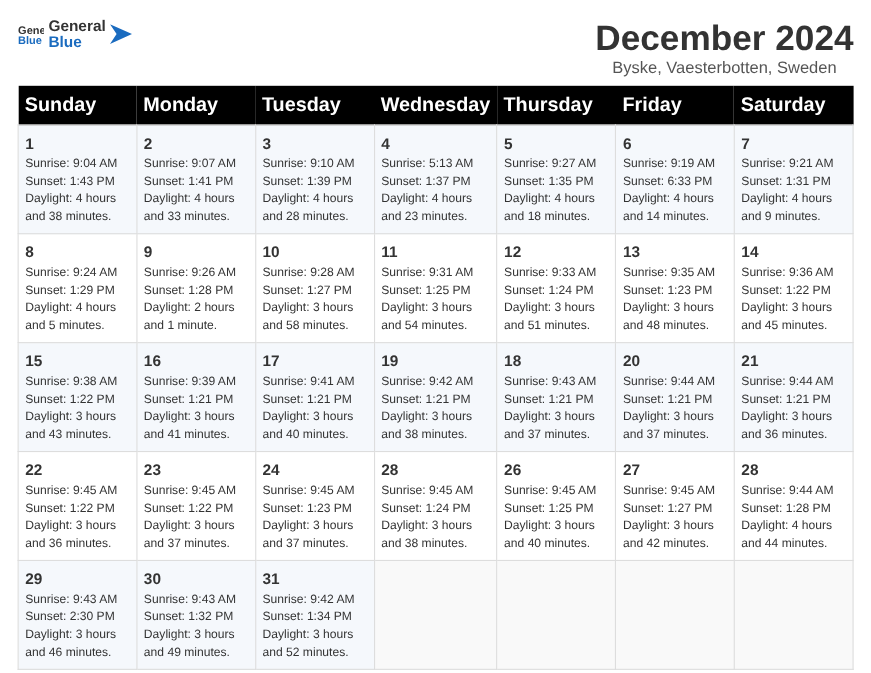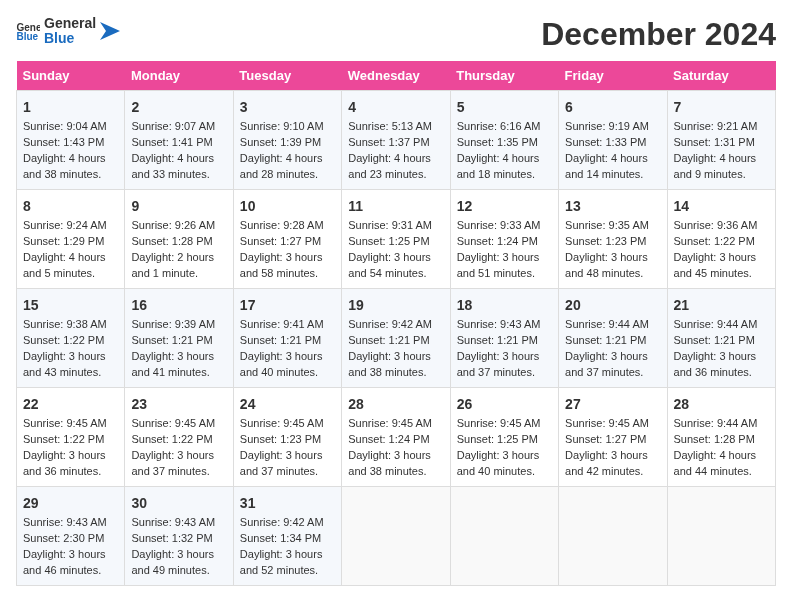--- a/index.html
+++ b/index.html
@@ -36,25 +36,25 @@
     .subtitle {
       font-size: 15px;
       color: #555;
     }
     table {
       width: 100%;
       border-collapse: collapse;
       font-size: 11px;
     }
     thead tr th {
-      background-color: #ec4899;
+      background-color: #000000;
       color: #fff;
       padding: 7px 6px;
       text-align: left;
-      font-size: 13px;
+      font-size: 18px;
       font-weight: bold;
     }
     tbody tr td {
       vertical-align: top;
       padding: 6px 6px;
       border: 1px solid #ddd;
       background: #fff;
       width: calc(100% / 7);
       line-height: 1.45;
       color: #333;
@@ -88,20 +88,21 @@
     <div style="display:flex;flex-direction:column;line-height:1.1;">
       <span style="font-size:14px;font-weight:bold;color:#333;">General</span>
       <span style="font-size:14px;font-weight:bold;color:#1a6bbf;">Blue</span>
     </div>
     <svg width="20" height="18" viewBox="0 0 20 18">
       <polygon points="0,0 20,9 0,18 6,9" fill="#1a6bbf"></polygon>
     </svg>
   </div>
   <div class="title-area">
     <div class="main-title">December 2024</div>
+    <div class="subtitle">Byske, Vaesterbotten, Sweden</div>
   </div>
 </div>
 
 <table>
   <thead>
     <tr>
     <th>Sunday</th>
         <th>Monday</th>
         <th>Tuesday</th>
         <th>Wednesday</th>
@@ -109,22 +110,22 @@
         <th>Friday</th>
         <th>Saturday</th>
       </tr>
   </thead>
   <tbody id="calendar-body">
   <tr>
         <td><span class="day-num">1</span><span>Sunrise: 9:04 AM</span><br><span>Sunset: 1:43 PM</span><br><span>Daylight: 4 hours and 38 minutes.</span></td>
         <td><span class="day-num">2</span><span>Sunrise: 9:07 AM</span><br><span>Sunset: 1:41 PM</span><br><span>Daylight: 4 hours and 33 minutes.</span></td>
         <td><span class="day-num">3</span><span>Sunrise: 9:10 AM</span><br><span>Sunset: 1:39 PM</span><br><span>Daylight: 4 hours and 28 minutes.</span></td>
         <td><span class="day-num">4</span><span>Sunrise: 5:13 AM</span><br><span>Sunset: 1:37 PM</span><br><span>Daylight: 4 hours and 23 minutes.</span></td>
-        <td><span class="day-num">5</span><span>Sunrise: 6:16 AM</span><br><span>Sunset: 1:35 PM</span><br><span>Daylight: 4 hours and 18 minutes.</span></td>
-        <td><span class="day-num">6</span><span>Sunrise: 9:19 AM</span><br><span>Sunset: 1:33 PM</span><br><span>Daylight: 4 hours and 14 minutes.</span></td>
+        <td><span class="day-num">5</span><span>Sunrise: 9:27 AM</span><br><span>Sunset: 1:35 PM</span><br><span>Daylight: 4 hours and 18 minutes.</span></td>
+        <td><span class="day-num">6</span><span>Sunrise: 9:19 AM</span><br><span>Sunset: 6:33 PM</span><br><span>Daylight: 4 hours and 14 minutes.</span></td>
         <td><span class="day-num">7</span><span>Sunrise: 9:21 AM</span><br><span>Sunset: 1:31 PM</span><br><span>Daylight: 4 hours and 9 minutes.</span></td>
       </tr>
       <tr>
         <td><span class="day-num">8</span><span>Sunrise: 9:24 AM</span><br><span>Sunset: 1:29 PM</span><br><span>Daylight: 4 hours and 5 minutes.</span></td>
         <td><span class="day-num">9</span><span>Sunrise: 9:26 AM</span><br><span>Sunset: 1:28 PM</span><br><span>Daylight: 2 hours and 1 minute.</span></td>
         <td><span class="day-num">10</span><span>Sunrise: 9:28 AM</span><br><span>Sunset: 1:27 PM</span><br><span>Daylight: 3 hours and 58 minutes.</span></td>
         <td><span class="day-num">11</span><span>Sunrise: 9:31 AM</span><br><span>Sunset: 1:25 PM</span><br><span>Daylight: 3 hours and 54 minutes.</span></td>
         <td><span class="day-num">12</span><span>Sunrise: 9:33 AM</span><br><span>Sunset: 1:24 PM</span><br><span>Daylight: 3 hours and 51 minutes.</span></td>
         <td><span class="day-num">13</span><span>Sunrise: 9:35 AM</span><br><span>Sunset: 1:23 PM</span><br><span>Daylight: 3 hours and 48 minutes.</span></td>
         <td><span class="day-num">14</span><span>Sunrise: 9:36 AM</span><br><span>Sunset: 1:22 PM</span><br><span>Daylight: 3 hours and 45 minutes.</span></td>

